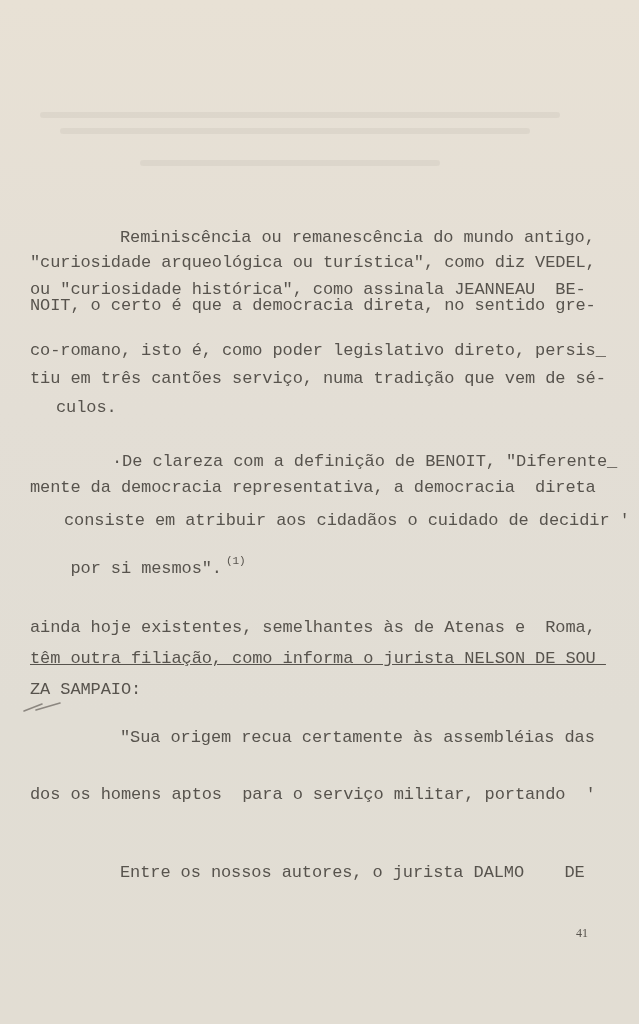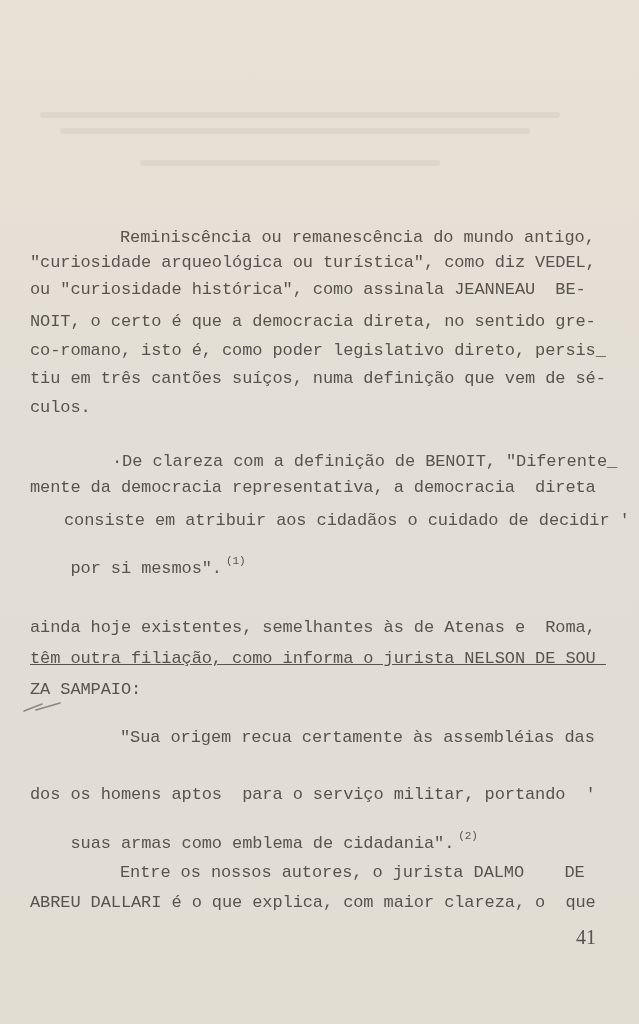--- a/index.html
+++ b/index.html
@@ -40,21 +40,21 @@
     font-size: 11px;
     position: relative;
     top: -9px;
     margin-left: 4px;
   }
   .page-number {
     position: absolute;
     left: 576px;
     top: 926px;
     font-family: "Liberation Serif", "DejaVu Serif", serif;
-    font-size: 20px;
+    font-size: 12px;
     color: #57534d;
   }
   .scribble {
     position: absolute;
     left: 22px;
     top: 700px;
     width: 42px;
     height: 14px;
   }
 </style>
@@ -63,44 +63,40 @@
 
 <div class="page">
 
   <div class="bleed" style="top:112px; width:520px;"></div>
   <div class="bleed" style="top:128px; width:470px; left:60px;"></div>
   <div class="bleed" style="top:160px; width:300px; left:140px;"></div>
 
   <div class="line indent" style="top:228px;">Reminiscência ou remanescência do mundo antigo,</div>
   <div class="line" style="top:253px;">"curiosidade arqueológica ou turística", como diz VEDEL,</div>
   <div class="line" style="top:280px;">ou "curiosidade histórica", como assinala JEANNEAU  BE-</div>
-  <div class="line" style="top:312px;">NOIT, o certo é que a democracia direta, no sentido gre-</div>
+  <div class="line" style="top:296px;">NOIT, o certo é que a democracia direta, no sentido gre-</div>
   <div class="line" style="top:341px;">co-romano, isto é, como poder legislativo direto, persis_</div>
-  <div class="line" style="top:369px;">tiu em três cantões suíços, numa definição que vem de sé-</div>
-  <div class="line" style="top:398px;">culos.</div>
+  <div class="line" style="top:369px;">tiu em três cantões serviço, numa tradição que vem de sé-</div>
+  <div class="line" style="top:398px;margin-left:26px;">culos.</div>
 
   <div class="line indent" style="top:452px; left:112px;">·De clareza com a definição de BENOIT, "Diferente_</div>
   <div class="line" style="top:478px;">mente da democracia representativa, a democracia  direta</div>
   <div class="line" style="top:511px;margin-left:34px;">consiste em atribuir aos cidadãos o cuidado de decidir '</div>
   <div class="line" style="top:539px;">
     <span>por si mesmos".</span><span class="sup">(1)</span>
   </div>
 
   <div class="line" style="top:618px;">ainda hoje existentes, semelhantes às de Atenas e  Roma,</div>
   <div class="line" style="top:649px;text-decoration:underline;">têm outra filiação, como informa o jurista NELSON DE SOU_</div>
   <div class="line" style="top:680px;">ZA SAMPAIO:</div>
 
   <svg class="scribble" viewBox="0 0 42 14">
     <path d="M2 11 L20 4" stroke="#8c8780" stroke-width="1.6" fill="none" stroke-linecap="round"></path>
     <path d="M14 10 L38 3" stroke="#8c8780" stroke-width="1.6" fill="none" stroke-linecap="round"></path>
   </svg>
 
   <div class="line indent" style="top:728px;">"Sua origem recua certamente às assembléias das</div>
   <div class="line" style="top:785px;">dos os homens aptos  para o serviço militar, portando  '</div>
-  <div class="line" style="top:814px;">
-    <span>suas armas como emblema de cidadania".</span><span class="sup">(2)</span>
-  </div>
 
   <div class="line indent" style="top:863px;">Entre os nossos autores, o jurista DALMO    DE</div>
-  <div class="line" style="top:893px;">ABREU DALLARI é o que explica, com maior clareza, o  que</div>
 
   <div class="page-number">41</div>
 </div>
 
 </body></html>

